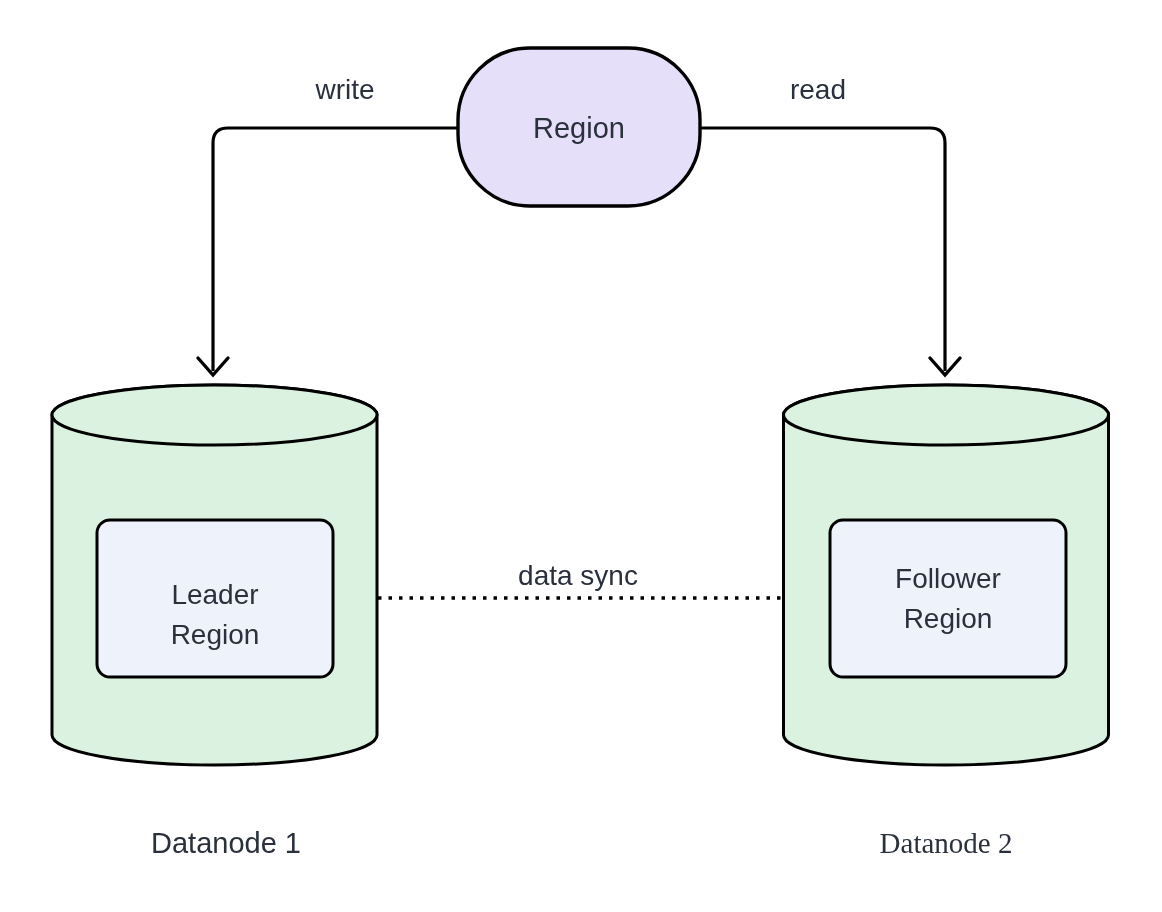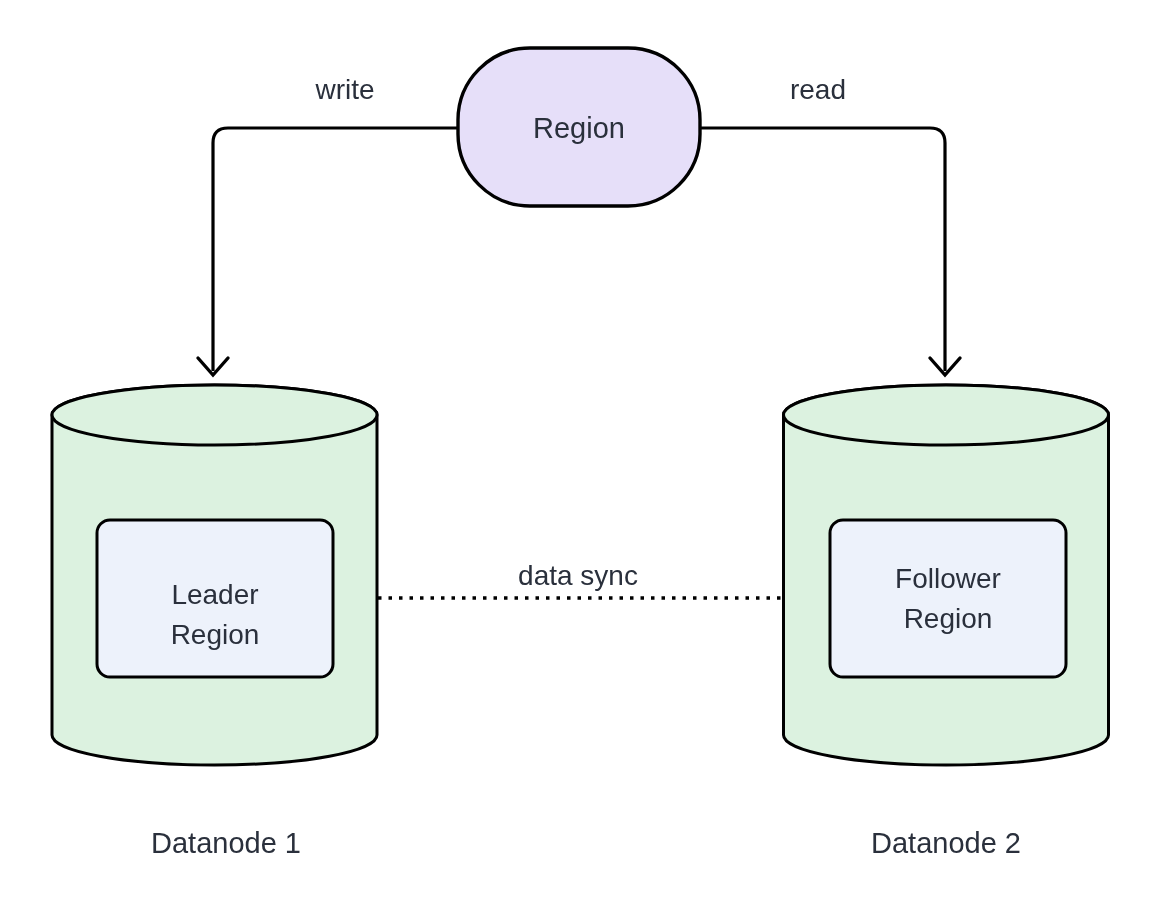--- a/index.html
+++ b/index.html
@@ -95,15 +95,15 @@
     <span>Region</span>
   </div>
 
   <div class="region-lbl" style="left:830px; top:520px; width:236px; height:157px;">
     <span>Follower</span>
     <span>Region</span>
   </div>
 
   <div class="lbl big" style="left:226px; top:843px;">Datanode 1</div>
 
-  <div class="lbl big" style="left:946px; top:843px;">Datanode 2</div>
+  <div class="lbl big" style="left:946px; top:843px;font-family:Liberation Serif, serif;">Datanode 2</div>
 
 </div>
 
 </body></html>

